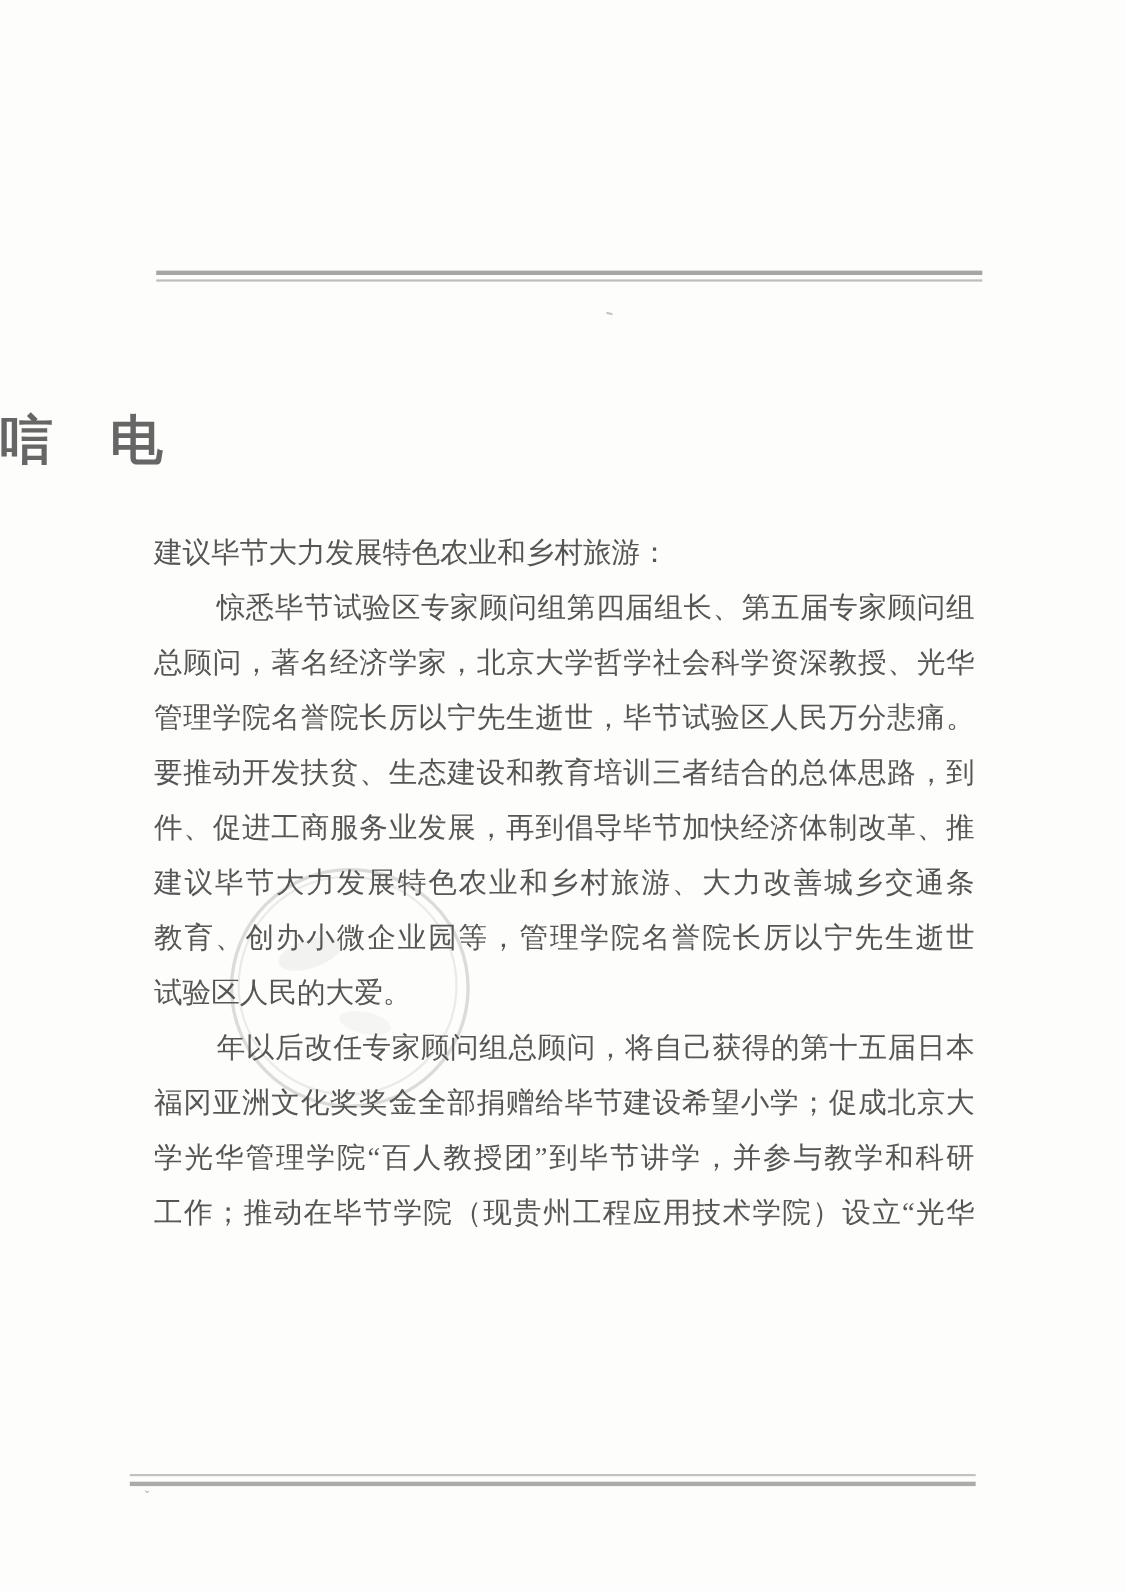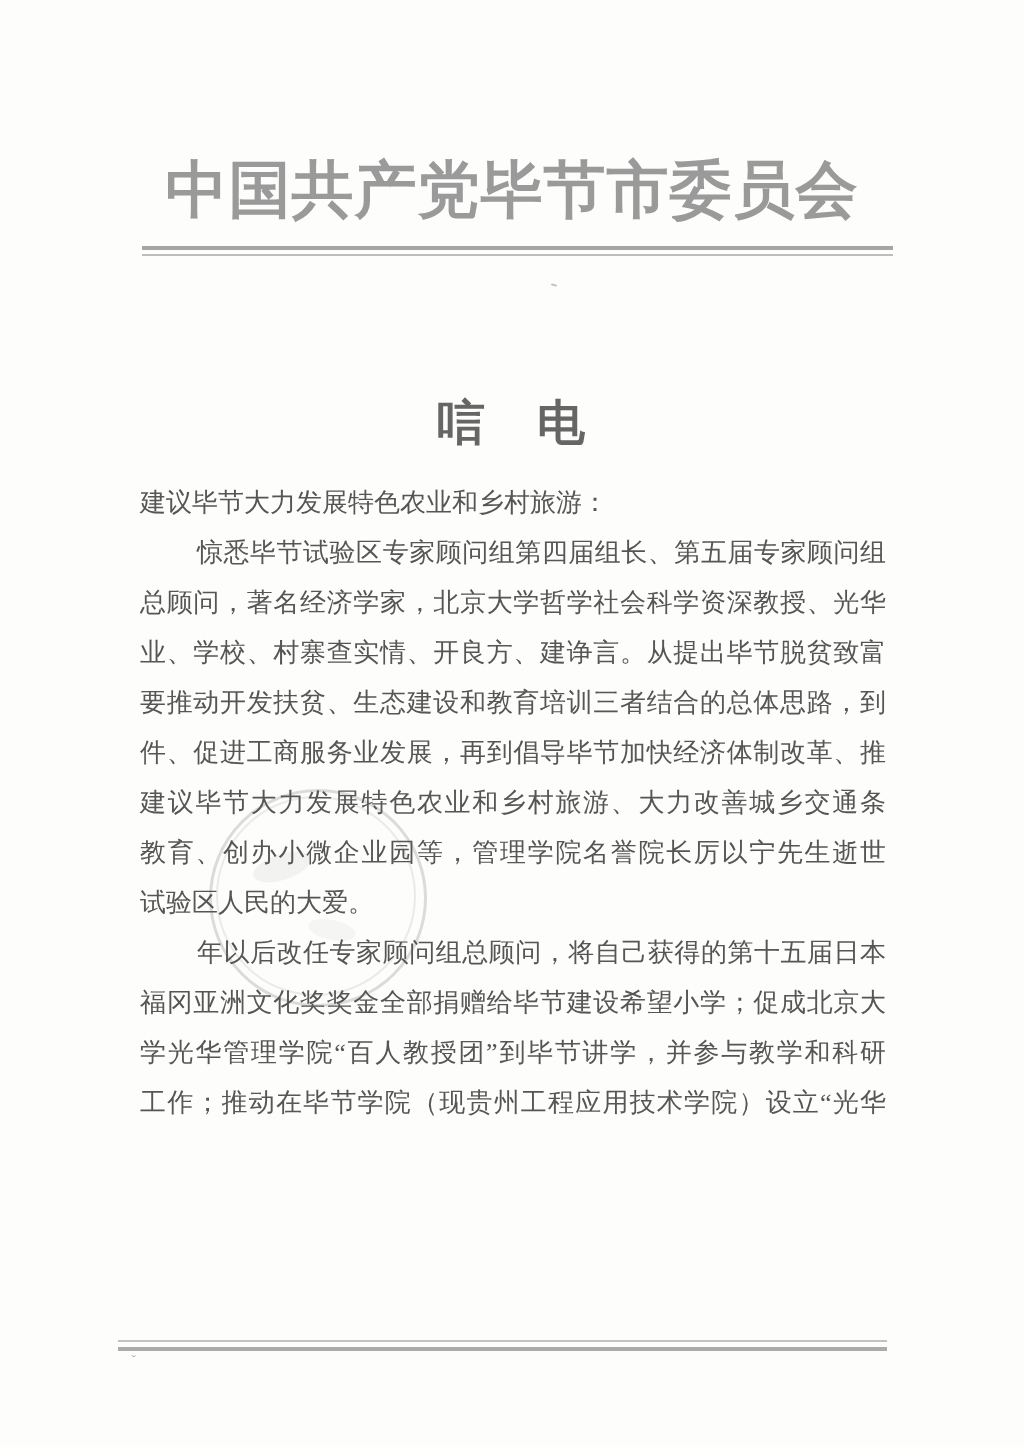--- a/index.html
+++ b/index.html
@@ -39,27 +39,25 @@
   .rule-footer .thin  { height: 2px; background: #c2c2c2; }
   .rule-footer .gap   { height: 5px; }
   .rule-footer .thick { height: 4px; background: #ababab; }
 
   
   .doc-title {
     position: absolute;
     top: 368px;
     left: 0;
     width: 100%;
-    text-align: center;
     font-size: 48px;
     font-weight: bold;
     color: #666666;
     letter-spacing: 2px;
     white-space: nowrap;
-    margin-top: 23px;
   }
 
   
   .body-text {
     position: absolute;
     left: 140px;
     top: 478px;
     width: 746px;
     font-size: 26px;
     color: #565656;
@@ -127,21 +125,20 @@
     font-size: 13px;
     color: #a9a9a9;
     transform: rotate(8deg);
   }
 </style>
 </head>
 <body>
 
 <div class="page">
 
-  <div class="letterhead">中国共产党毕节市委员会</div>
 
   <div class="rule rule-header">
     <div class="bar thick"></div>
     <div class="bar gap"></div>
     <div class="bar thin"></div>
   </div>
 
   <div class="speck"></div>
 
   <div class="doc-title">唁　电</div>
@@ -149,21 +146,21 @@
   <div class="seal">
     <div class="inner"></div>
     <div class="smudge1"></div>
     <div class="smudge2"></div>
   </div>
 
   <div class="body-text">
       <div class="line">建议毕节大力发展特色农业和乡村旅游：</div>
       <div class="line just ind">惊悉毕节试验区专家顾问组第四届组长、第五届专家顾问组</div>
       <div class="line just">总顾问，著名经济学家，北京大学哲学社会科学资深教授、光华</div>
-      <div class="line just">业、学校、村寨查实情、开良方、建诤言。从提出毕节脱贫致富</div>
+      <div class="line just">管理学院名誉院长厉以宁先生逝世，毕节试验区人民万分悲痛。</div>
       <div class="line just">要推动开发扶贫、生态建设和教育培训三者结合的总体思路，到</div>
       <div class="line just">件、促进工商服务业发展，再到倡导毕节加快经济体制改革、推</div>
       <div class="line just">建议毕节大力发展特色农业和乡村旅游、大力改善城乡交通条</div>
       <div class="line just">教育、创办小微企业园等，管理学院名誉院长厉以宁先生逝世</div>
       <div class="line">试验区人民的大爱。</div>
       <div class="line just ind">年以后改任专家顾问组总顾问，将自己获得的第十五届日本</div>
       <div class="line just">福冈亚洲文化奖奖金全部捐赠给毕节建设希望小学；促成北京大</div>
       <div class="line just">学光华管理学院“百人教授团”到毕节讲学，并参与教学和科研</div>
       <div class="line just">工作；推动在毕节学院（现贵州工程应用技术学院）设立“光华</div>
     </div>

